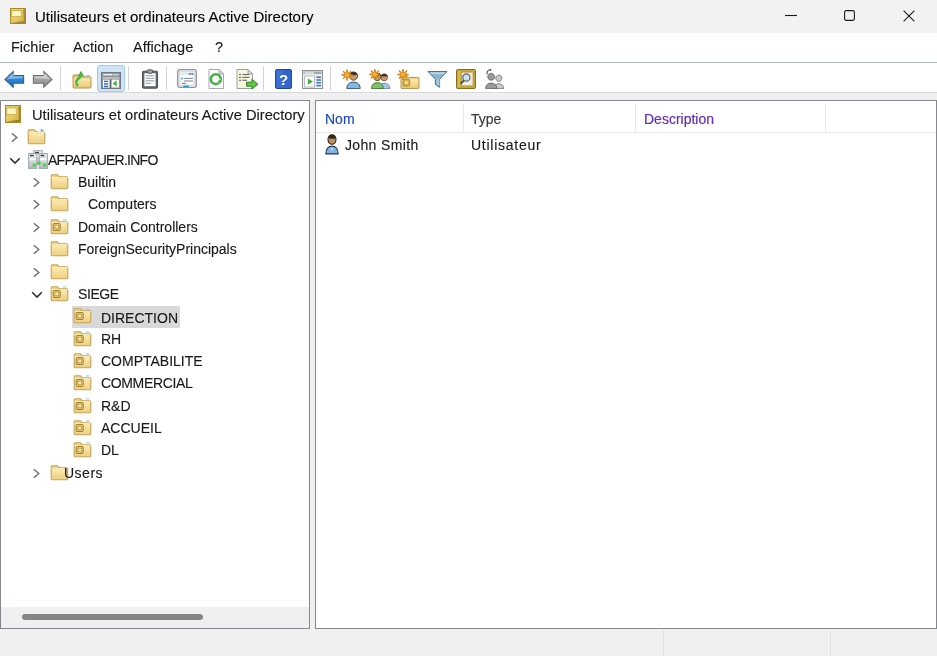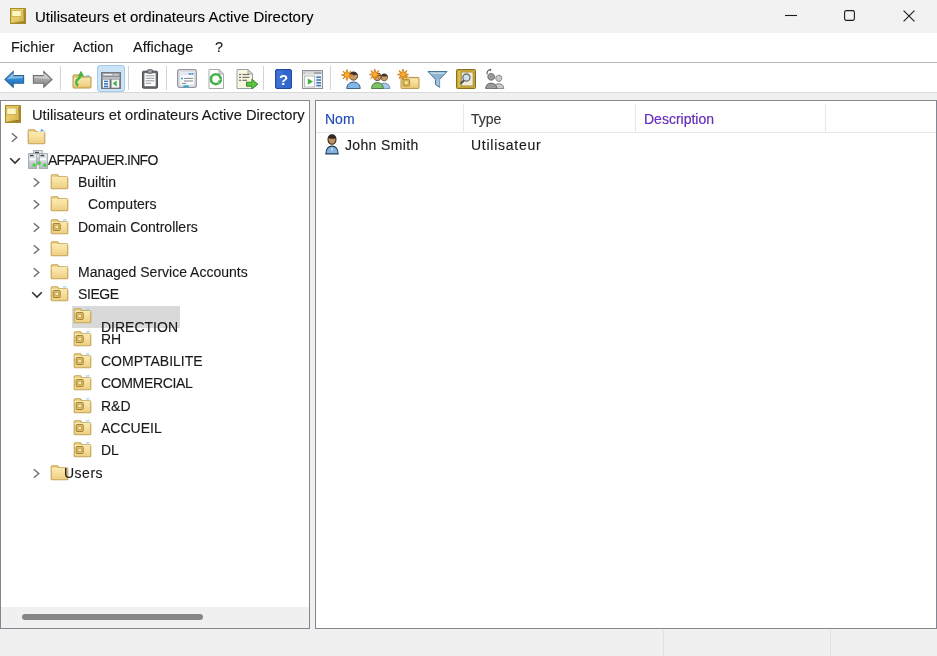--- a/index.html
+++ b/index.html
@@ -299,39 +299,39 @@
 <svg class="abs" style="left:50px;top:215.5px" width="19" height="19" viewBox="0 0 16 16">
         <use href="#ou"></use>
       </svg>
 <div class="abs ttext" style="left:78px;top:216px;">Domain Controllers</div>
 <svg class="abs" style="left:32px;top:243.5px" width="8" height="11" viewBox="0 0 8 11">
         <path d="M1.8,1.2 L6.8,5.5 L1.8,9.8" fill="none" stroke="#6d6d6d" stroke-width="1.4"></path>
       </svg>
 <svg class="abs" style="left:50px;top:237.5px" width="19" height="19" viewBox="0 0 16 16">
         <use href="#folder"></use>
       </svg>
+<div class="abs ttext" style="left:78px;top:238px;">ForeignSecurityPrincipals</div>
 <svg class="abs" style="left:32px;top:266.5px" width="8" height="11" viewBox="0 0 8 11">
         <path d="M1.8,1.2 L6.8,5.5 L1.8,9.8" fill="none" stroke="#6d6d6d" stroke-width="1.4"></path>
       </svg>
 <svg class="abs" style="left:50px;top:260.5px" width="19" height="19" viewBox="0 0 16 16">
         <use href="#folder"></use>
       </svg>
-<div class="abs ttext" style="left:78px;top:261px;">Managed Service Accounts</div>
 <svg class="abs" style="left:31px;top:290.5px" width="12" height="8" viewBox="0 0 12 8">
         <path d="M1.2,1.2 L6,6 L10.8,1.2" fill="none" stroke="#333" stroke-width="1.6"></path>
       </svg>
 <svg class="abs" style="left:50px;top:282.5px" width="19" height="19" viewBox="0 0 16 16">
         <use href="#ou"></use>
       </svg>
 <div class="abs ttext" style="left:78px;top:283px;letter-spacing:-0.4px;">SIEGE</div>
 <div class="abs" style="left:72px;top:306px;width:108px;height:22px;background:#d9d9d9"></div>
 <svg class="abs" style="left:73px;top:304.5px" width="19" height="19" viewBox="0 0 16 16">
         <use href="#ou"></use>
       </svg>
-<div class="abs ttext" style="left:101px;top:316px;">DIRECTION</div>
+<div class="abs ttext" style="left:101px;top:307px;">DIRECTION</div>
 <svg class="abs" style="left:73px;top:327.5px" width="19" height="19" viewBox="0 0 16 16">
         <use href="#ou"></use>
       </svg>
 <div class="abs ttext" style="left:101px;top:328px;text-align:right;">RH</div>
 <svg class="abs" style="left:73px;top:349.5px" width="19" height="19" viewBox="0 0 16 16">
         <use href="#ou"></use>
       </svg>
 <div class="abs ttext" style="left:101px;top:350px;">COMPTABILITE</div>
 <svg class="abs" style="left:73px;top:371.5px" width="19" height="19" viewBox="0 0 16 16">
         <use href="#ou"></use>

